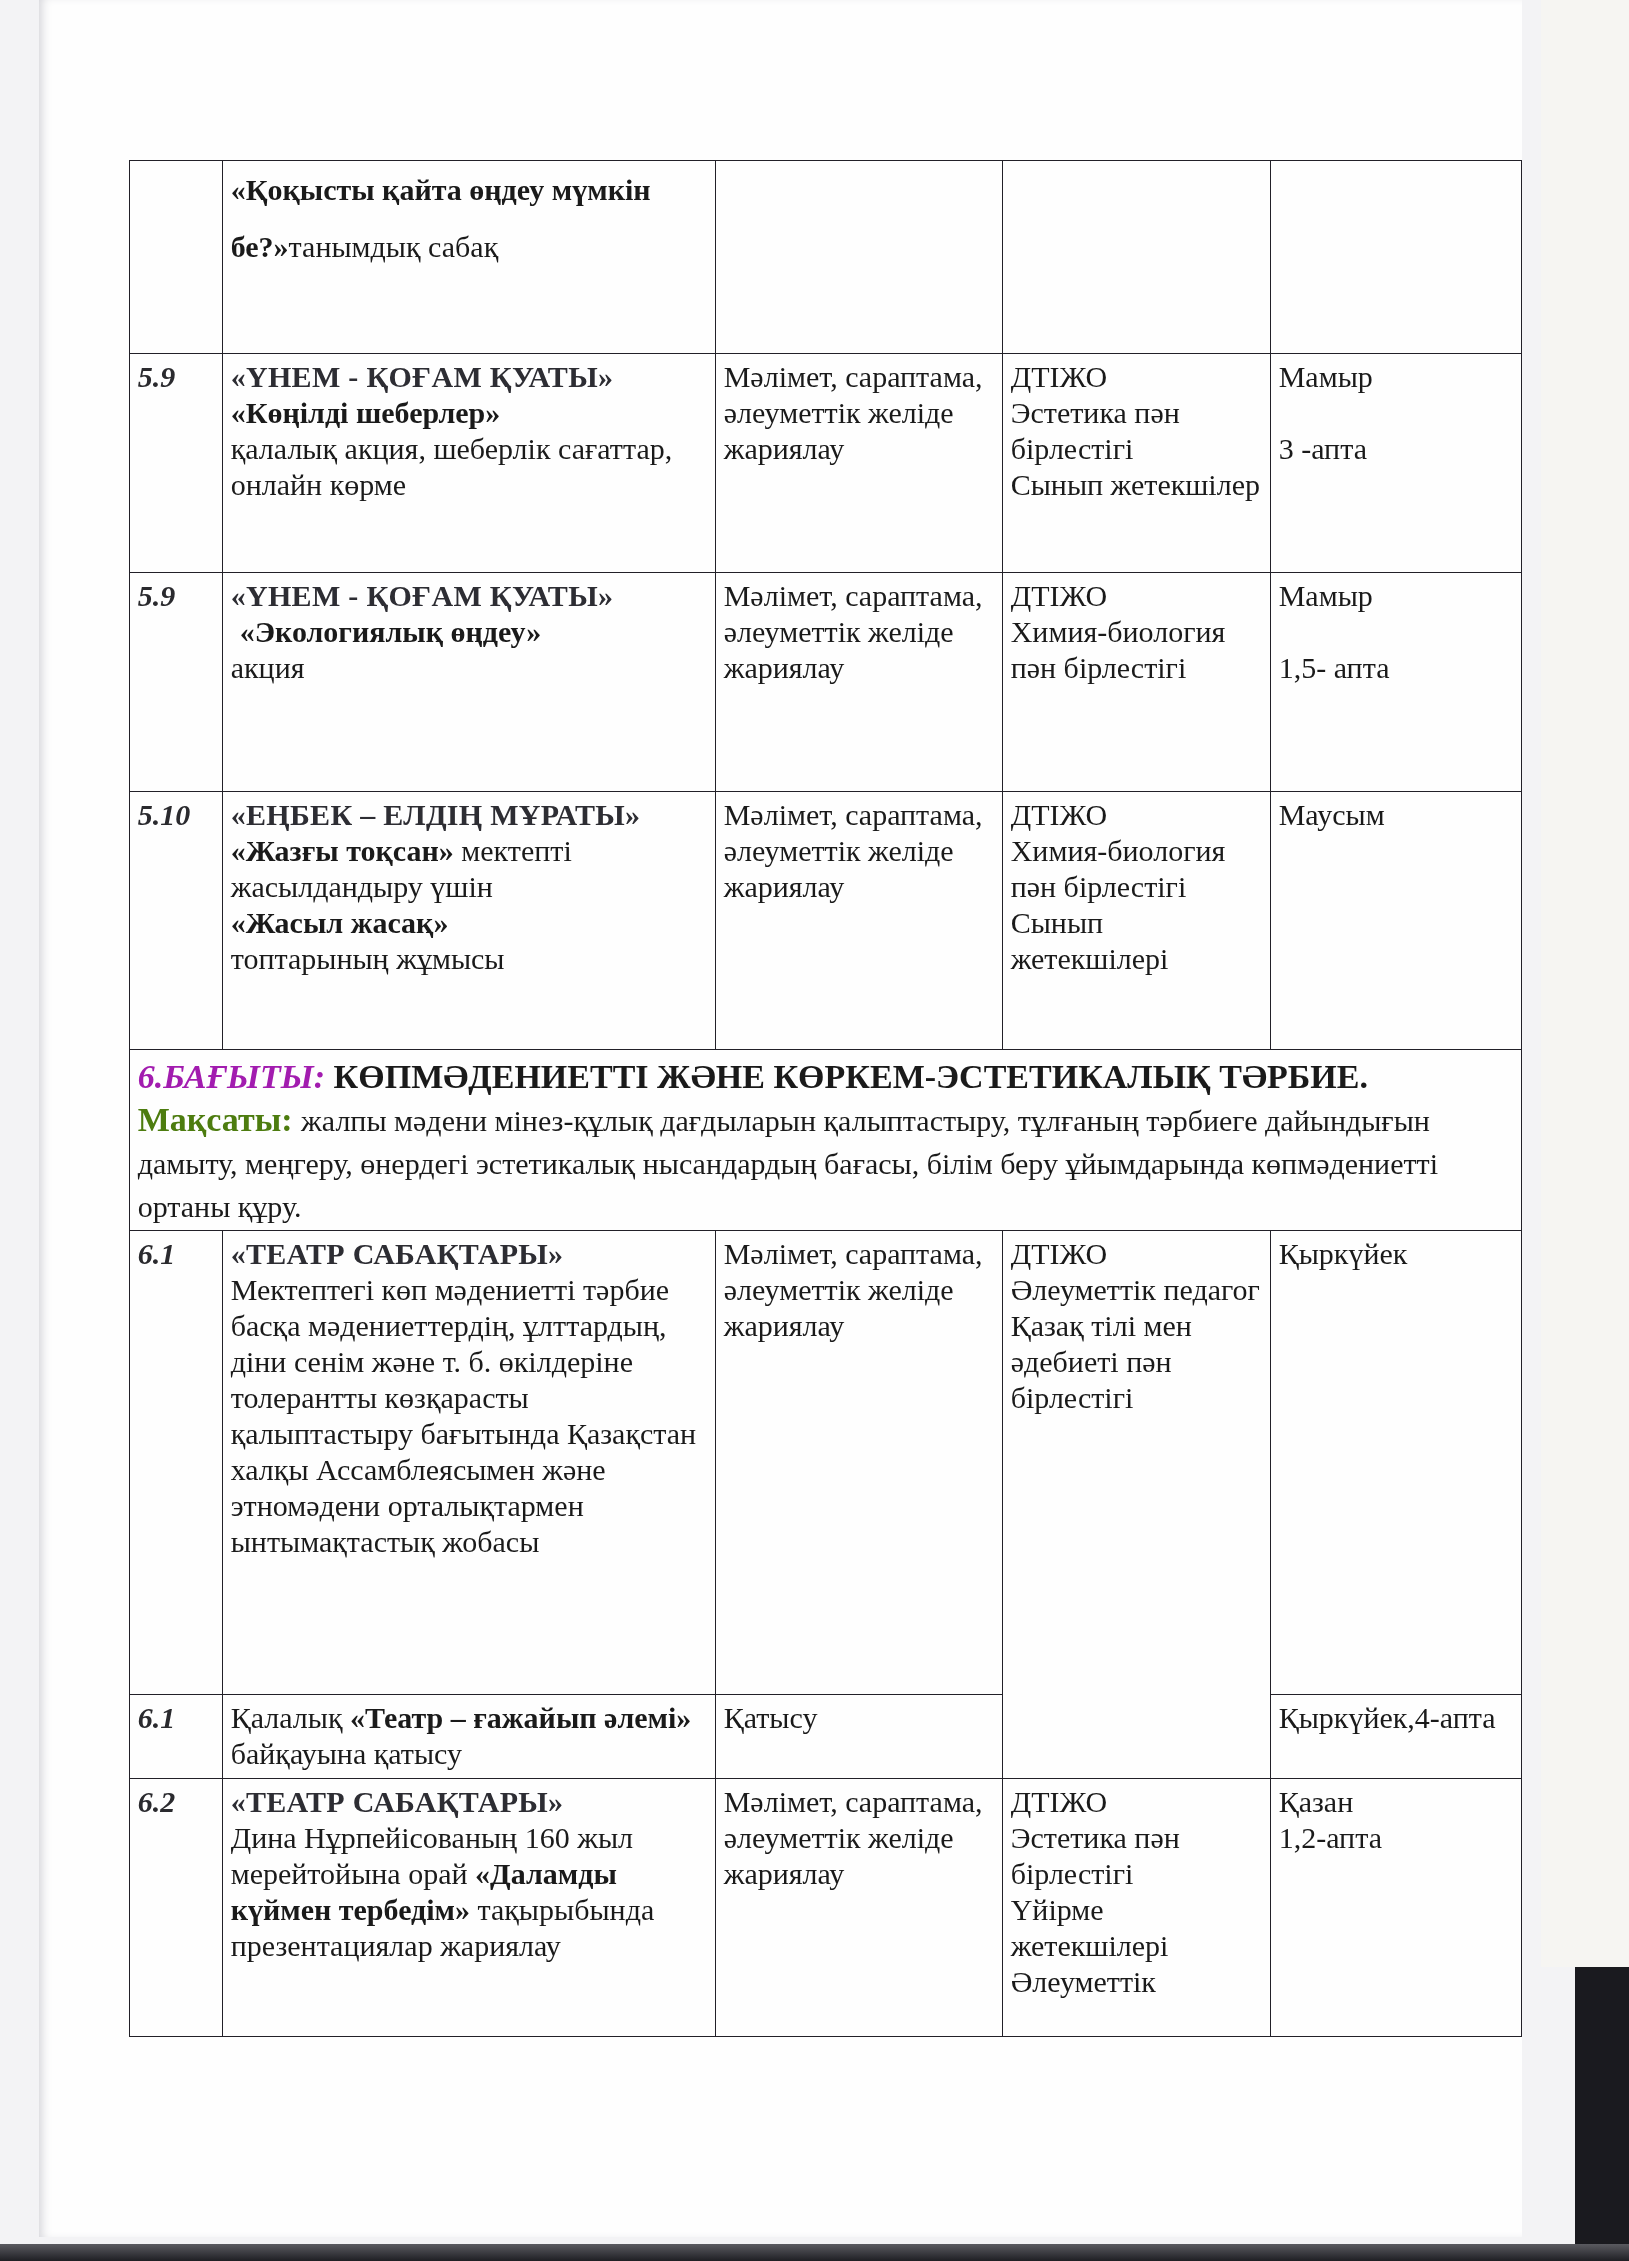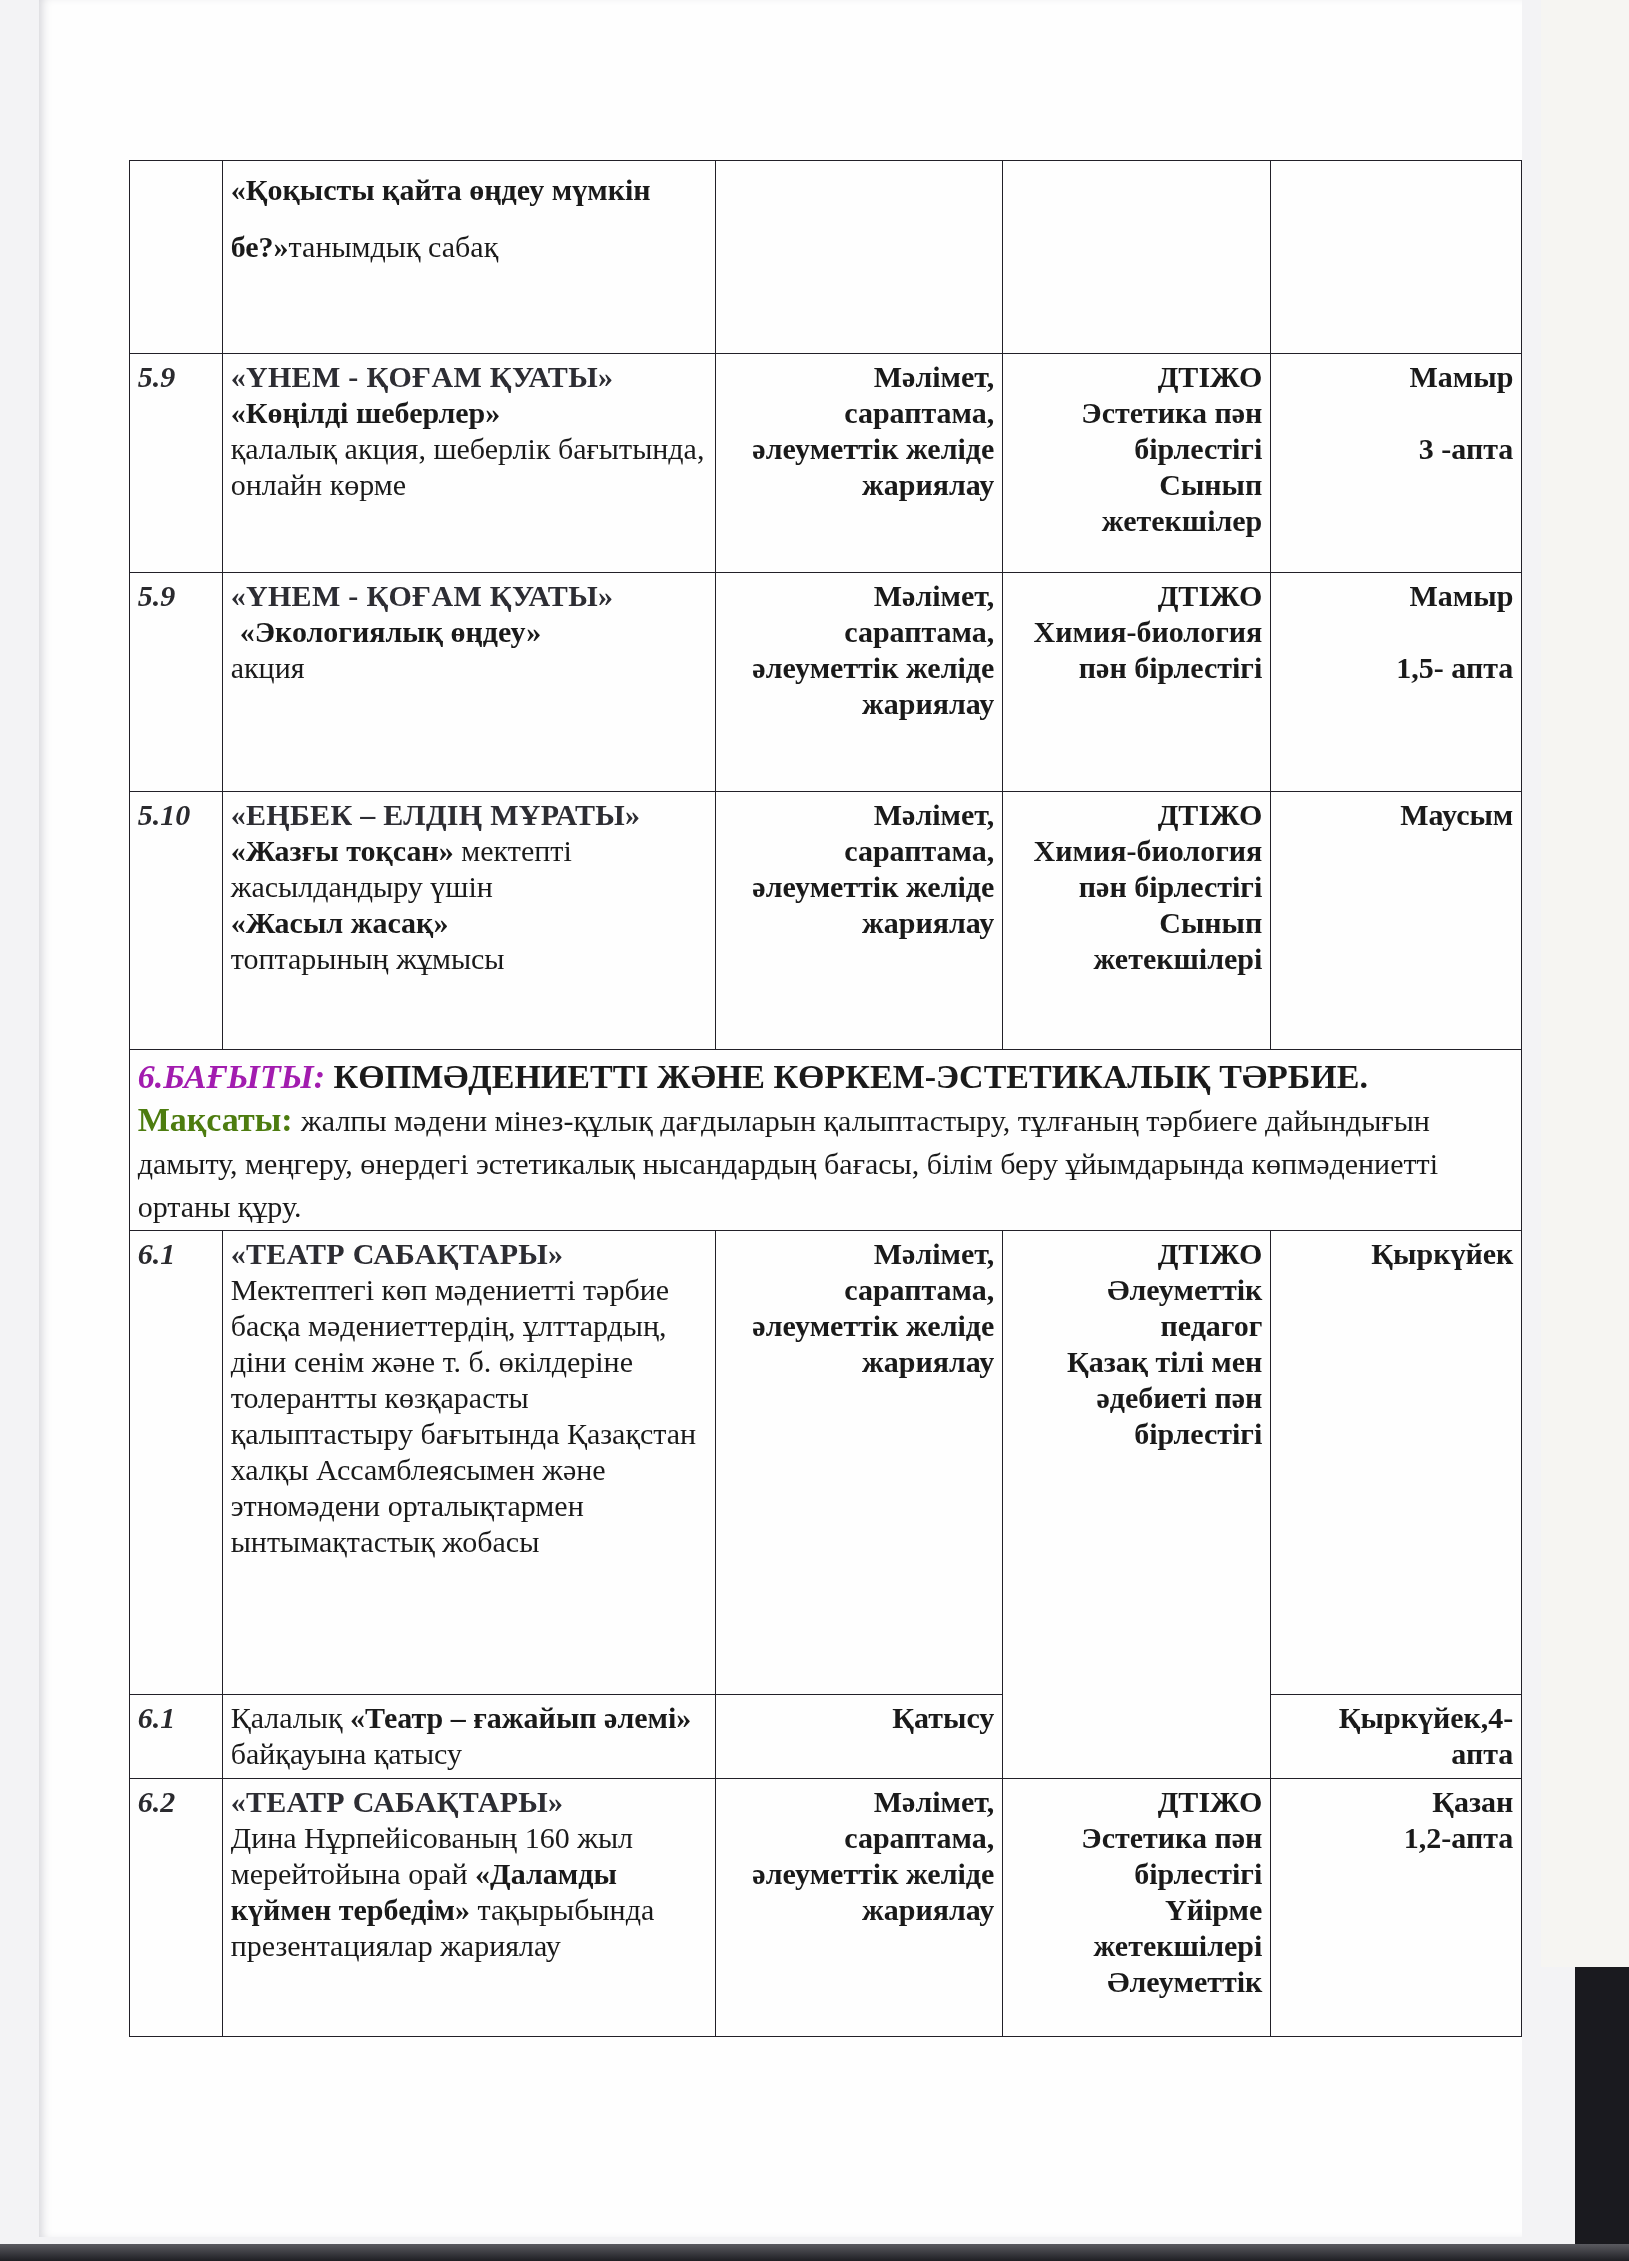--- a/index.html
+++ b/index.html
@@ -28,21 +28,21 @@
     position: absolute; left: 129px; top: 160px; width: 1393px;
     border-collapse: collapse; table-layout: fixed;
     font-size: 30px; line-height: 36px;
   }
   table.plan td {
     border: 1.9px solid #222028; vertical-align: top; padding: 5.2px 7.7px 2.6px 7.7px;
   }
   col.c1 { width: 93px; } col.c2 { width: 493px; } col.c3 { width: 287px; }
   col.c4 { width: 268px; } col.c5 { width: 251px; }
   td.num { font-weight: bold; font-size: 30px; padding-left: 3.9px; color: #2a2a2e; font-style: italic; }
-  td.center { text-align: right; font-weight: bold; }
+  td.center { text-align: left; }
   .caps { font-weight: bold; text-align: left; display: block; letter-spacing: 0.3px; color: #2d2d33; }
   .b { font-weight: bold; }
   .line { display: block; }
   .sect-head { font-size: 34px; line-height: 43px; padding: 5.2px 7.7px; }
   .sect-head .dir { font-weight: bold; font-style: italic; color: #a21caf; }
   .sect-head .title { font-weight: bold; }
   .sect-head .goal-label { font-weight: bold; color: #4d7c0f; }
   .sect-head .goal { font-size: 30px; line-height: 36px; }
   .spacer { display: block; height: 36px; }
 </style>
@@ -72,21 +72,21 @@
     <td></td>
     <td></td>
     <td></td>
   </tr>
 
   <tr style="height:219px">
     <td class="num">5.9</td>
     <td>
       <span class="caps">«ҮНЕМ - ҚОҒАМ ҚУАТЫ»</span>
       <span class="b">«Көңілді шеберлер»</span>
-      <span class="line">қалалық акция, шеберлік бағытында, онлайн көрме</span>
+      <span class="line">қалалық акция, шеберлік сағаттар, онлайн көрме</span>
     </td>
     <td class="center">Мәлімет, сараптама, әлеуметтік желіде жариялау</td>
     <td class="center">
       <span class="line">ДТІЖО</span>
       <span class="line">Эстетика пән бірлестігі</span>
       <span class="line">Сынып жетекшілер</span>
     </td>
     <td class="center">
       <span class="line">Мамыр</span>
       <span class="spacer"></span>

